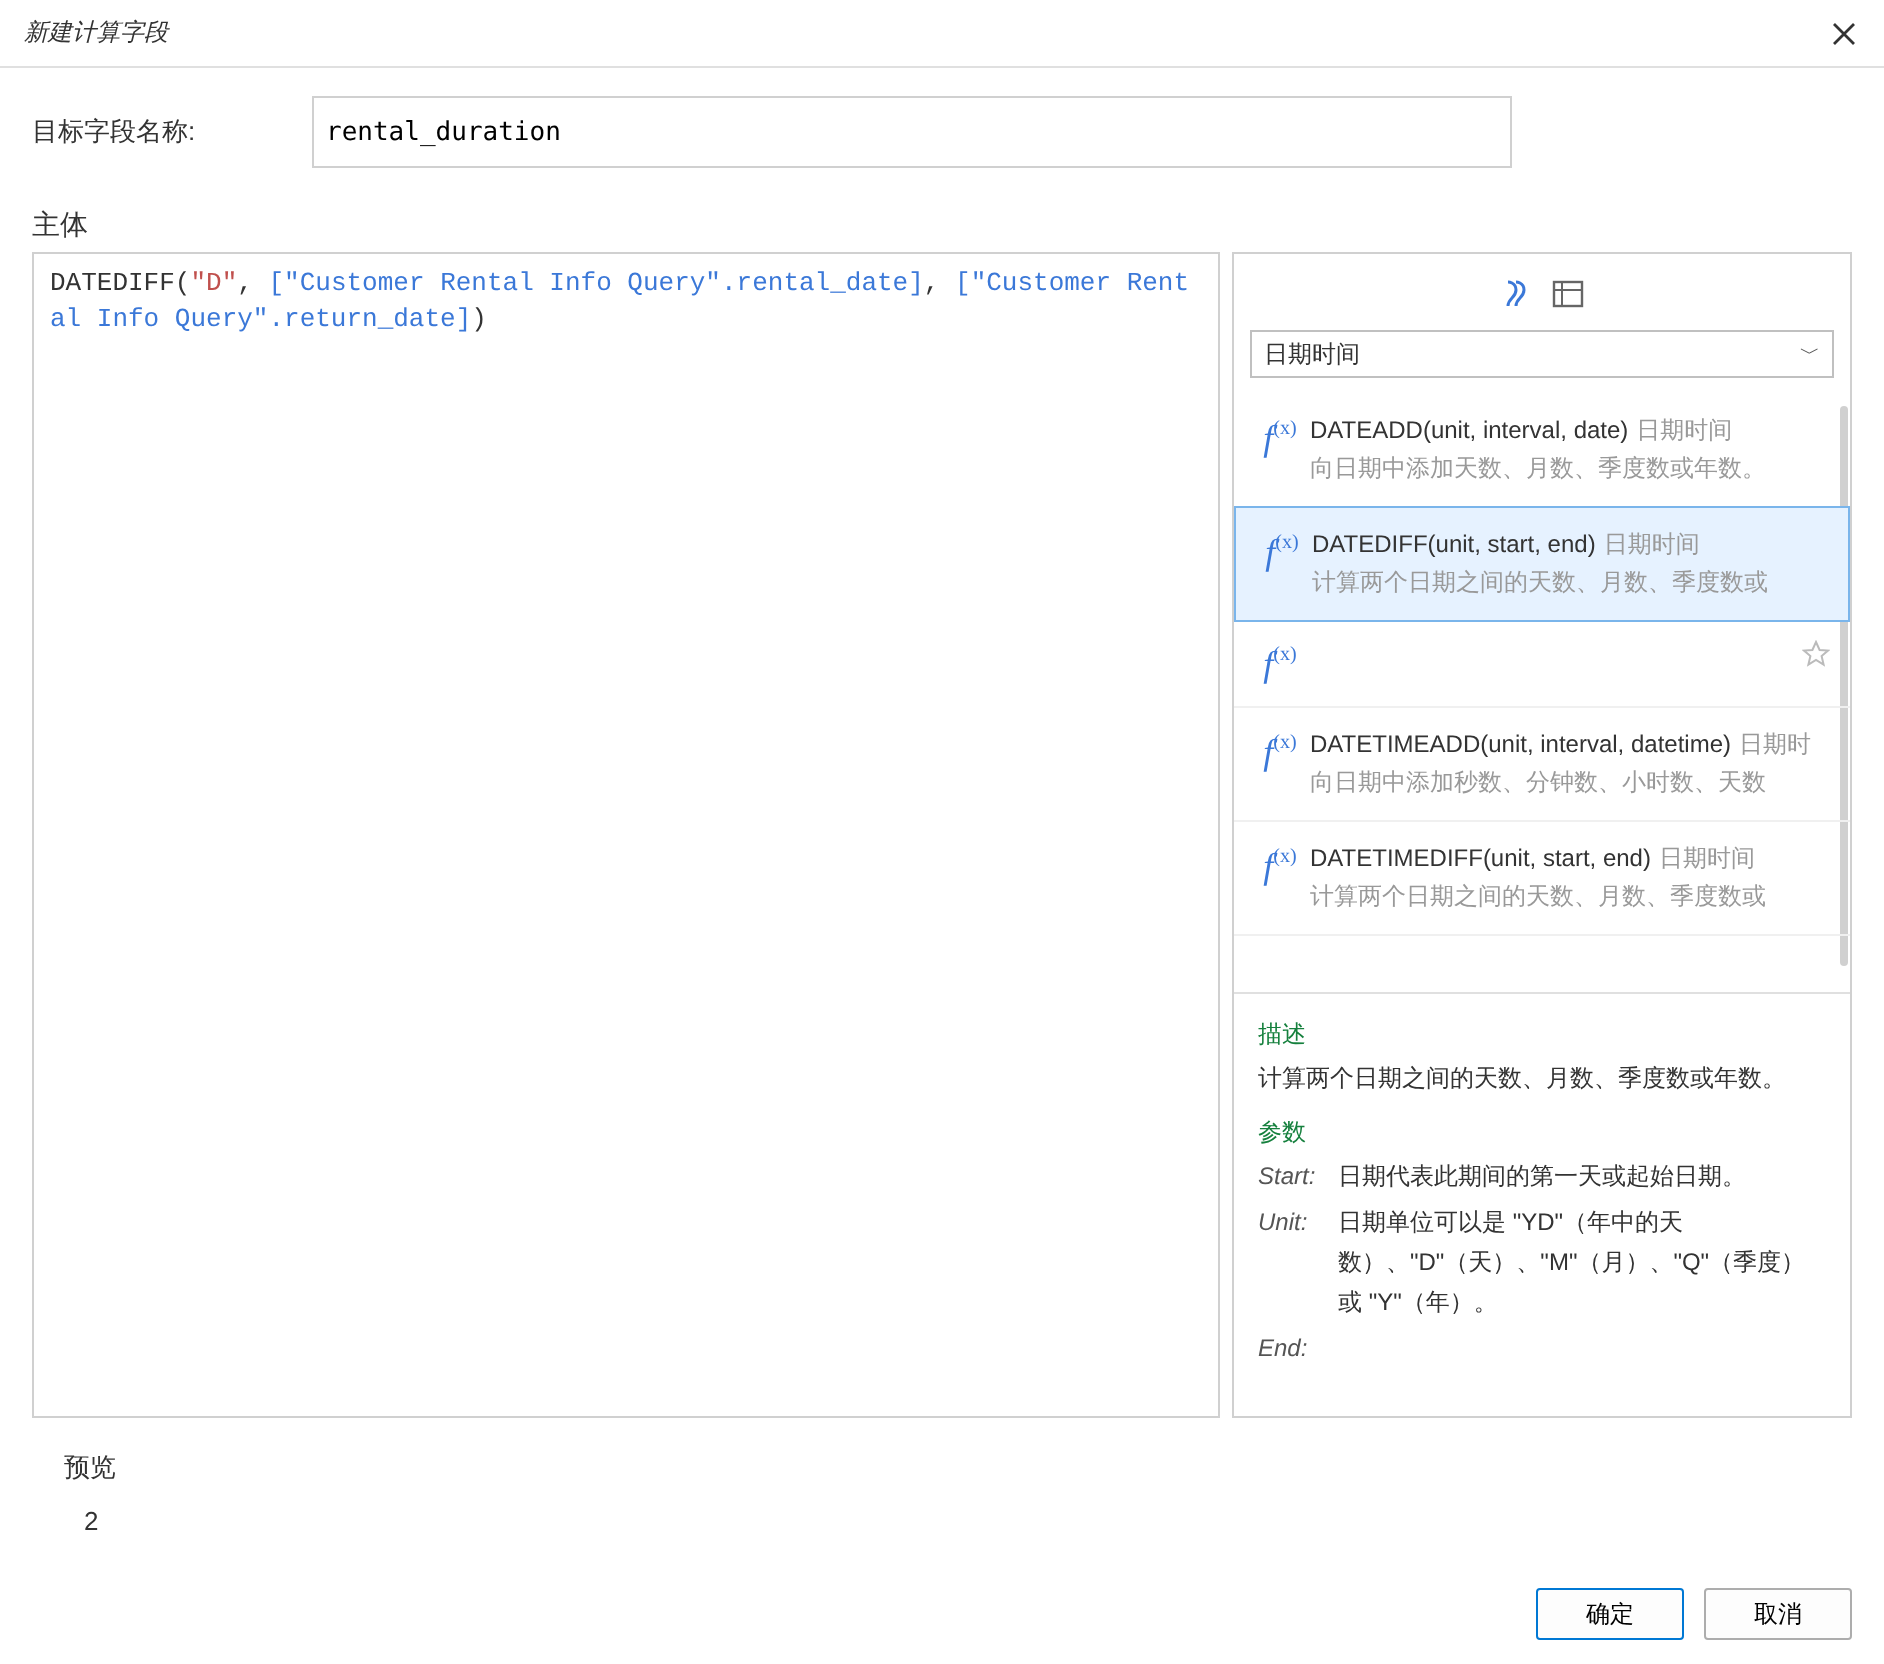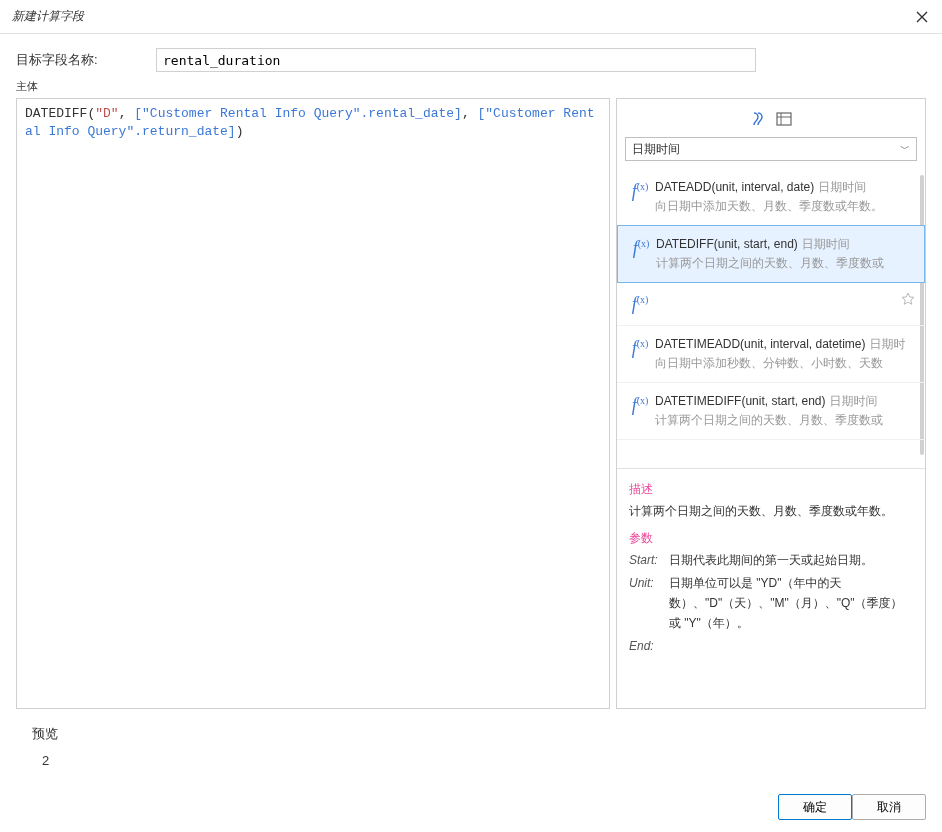--- a/index.html
+++ b/index.html
@@ -1,24 +1,24 @@
 <!DOCTYPE html>
 <html><head>
 <meta charset="utf-8">
 <style>
 * { box-sizing: border-box; margin: 0; padding: 0; }
 body { font-family: "Microsoft YaHei", Arial, sans-serif; font-size: 12px; color: #333; background: #fff; width: 942px; height: 832px; overflow: hidden; display: flex; flex-direction: column; }
 .titlebar { display: flex; align-items: center; justify-content: space-between; padding: 8px 12px; border-bottom: 1px solid #e0e0e0; font-style: italic; }
 .close-icon { cursor: pointer; width: 16px; height: 16px; display: flex; align-items: center; justify-content: center; }
 .close-icon svg { width: 12px; height: 12px; }
 .content { flex: 1; padding: 14px 16px 8px 16px; display: flex; flex-direction: column; overflow: hidden; }
-.field-row { display: flex; align-items: center; margin-bottom: 7px; }
+.field-row { display: flex; align-items: center; margin-bottom: 20px; }
 .field-label { width: 140px; font-size: 13px; }
-.field-input { flex: 0 0 600px; height: 24px; border: 1px solid #d0d0d0; padding: 2px 6px; font-size: 13px; font-family: Consolas, monospace; }
-.section-label { font-size: 11px; margin-bottom: 4px; }
+.field-input { flex: 0 0 600px; height: 36px; border: 1px solid #d0d0d0; padding: 2px 6px; font-size: 13px; font-family: Consolas, monospace; }
+.section-label { font-size: 14px; margin-bottom: 4px; }
 .main-area { flex: 1; display: flex; gap: 6px; overflow: hidden; }
 .editor { flex: 1; border: 1px solid #d0d0d0; padding: 6px 8px; font-family: Consolas, "Courier New", monospace; font-size: 13px; line-height: 1.4; white-space: pre-wrap; word-break: break-all; background: #fff; overflow: auto; }
 .tok-fn { color: #333; }
 .tok-str { color: #c0504d; }
 .tok-ref { color: #3b78d8; }
 .side-panel { width: 310px; display: flex; flex-direction: column; border: 1px solid #d0d0d0; overflow: hidden; }
 .side-tabs { display: flex; justify-content: center; padding: 10px 0 8px 0; gap: 6px; }
 .tab-icon { width: 20px; height: 20px; display: flex; align-items: center; justify-content: center; cursor: pointer; }
 .tab-icon.active { color: #3b78d8; }
 .tab-icon svg { width: 16px; height: 16px; }
@@ -31,29 +31,29 @@
 .fx-icon sub { font-size: 10px; font-style: normal; }
 .func-text { flex: 1; overflow: hidden; }
 .func-sig { font-size: 12px; white-space: nowrap; overflow: hidden; text-overflow: ellipsis; }
 .func-sig .sig { color: #333; }
 .func-sig .cat { color: #999; margin-left: 4px; }
 .func-desc { font-size: 12px; color: #999; margin-top: 2px; white-space: nowrap; overflow: hidden; text-overflow: ellipsis; }
 .star-icon { position: absolute; right: 10px; top: 10px; color: #bbb; }
 .star-icon svg { width: 14px; height: 14px; }
 .scroll-thumb { position: absolute; right: 1px; top: 6px; width: 4px; height: 280px; background: #d0d0d0; border-radius: 2px; }
 .desc-panel { flex: 1; overflow-y: auto; padding: 10px 12px; font-size: 12px; line-height: 1.7; }
-.desc-heading { color: #ec4899; margin-top: 6px; margin-bottom: 2px; font-size: 12px; }
+.desc-heading { color: #15803d; margin-top: 6px; margin-bottom: 2px; font-size: 12px; }
 .desc-heading:first-child { margin-top: 0; }
 .param-row { display: flex; margin-top: 2px; }
 .param-name { width: 40px; font-style: italic; color: #555; }
 .param-text { flex: 1; color: #333; }
 .preview-area { padding: 16px 16px 8px 16px; }
 .preview-label { font-size: 13px; margin-bottom: 10px; }
 .preview-value { font-size: 13px; padding-left: 10px; }
-.footer { display: flex; justify-content: flex-end; padding: 10px 16px 12px 0; }
+.footer { display: flex; justify-content: flex-end; gap: 10px; padding: 10px 16px 12px 0; }
 .btn { min-width: 74px; height: 26px; border: 1px solid #adadad; background: #fdfdfd; cursor: pointer; font-size: 12px; border-radius: 2px; }
 .btn.primary { border-color: #0078d4; }
 </style>
 </head>
 <body>
 
 <div class="titlebar">
   <span>新建计算字段</span>
   <span class="close-icon">
     <svg viewBox="0 0 12 12">

